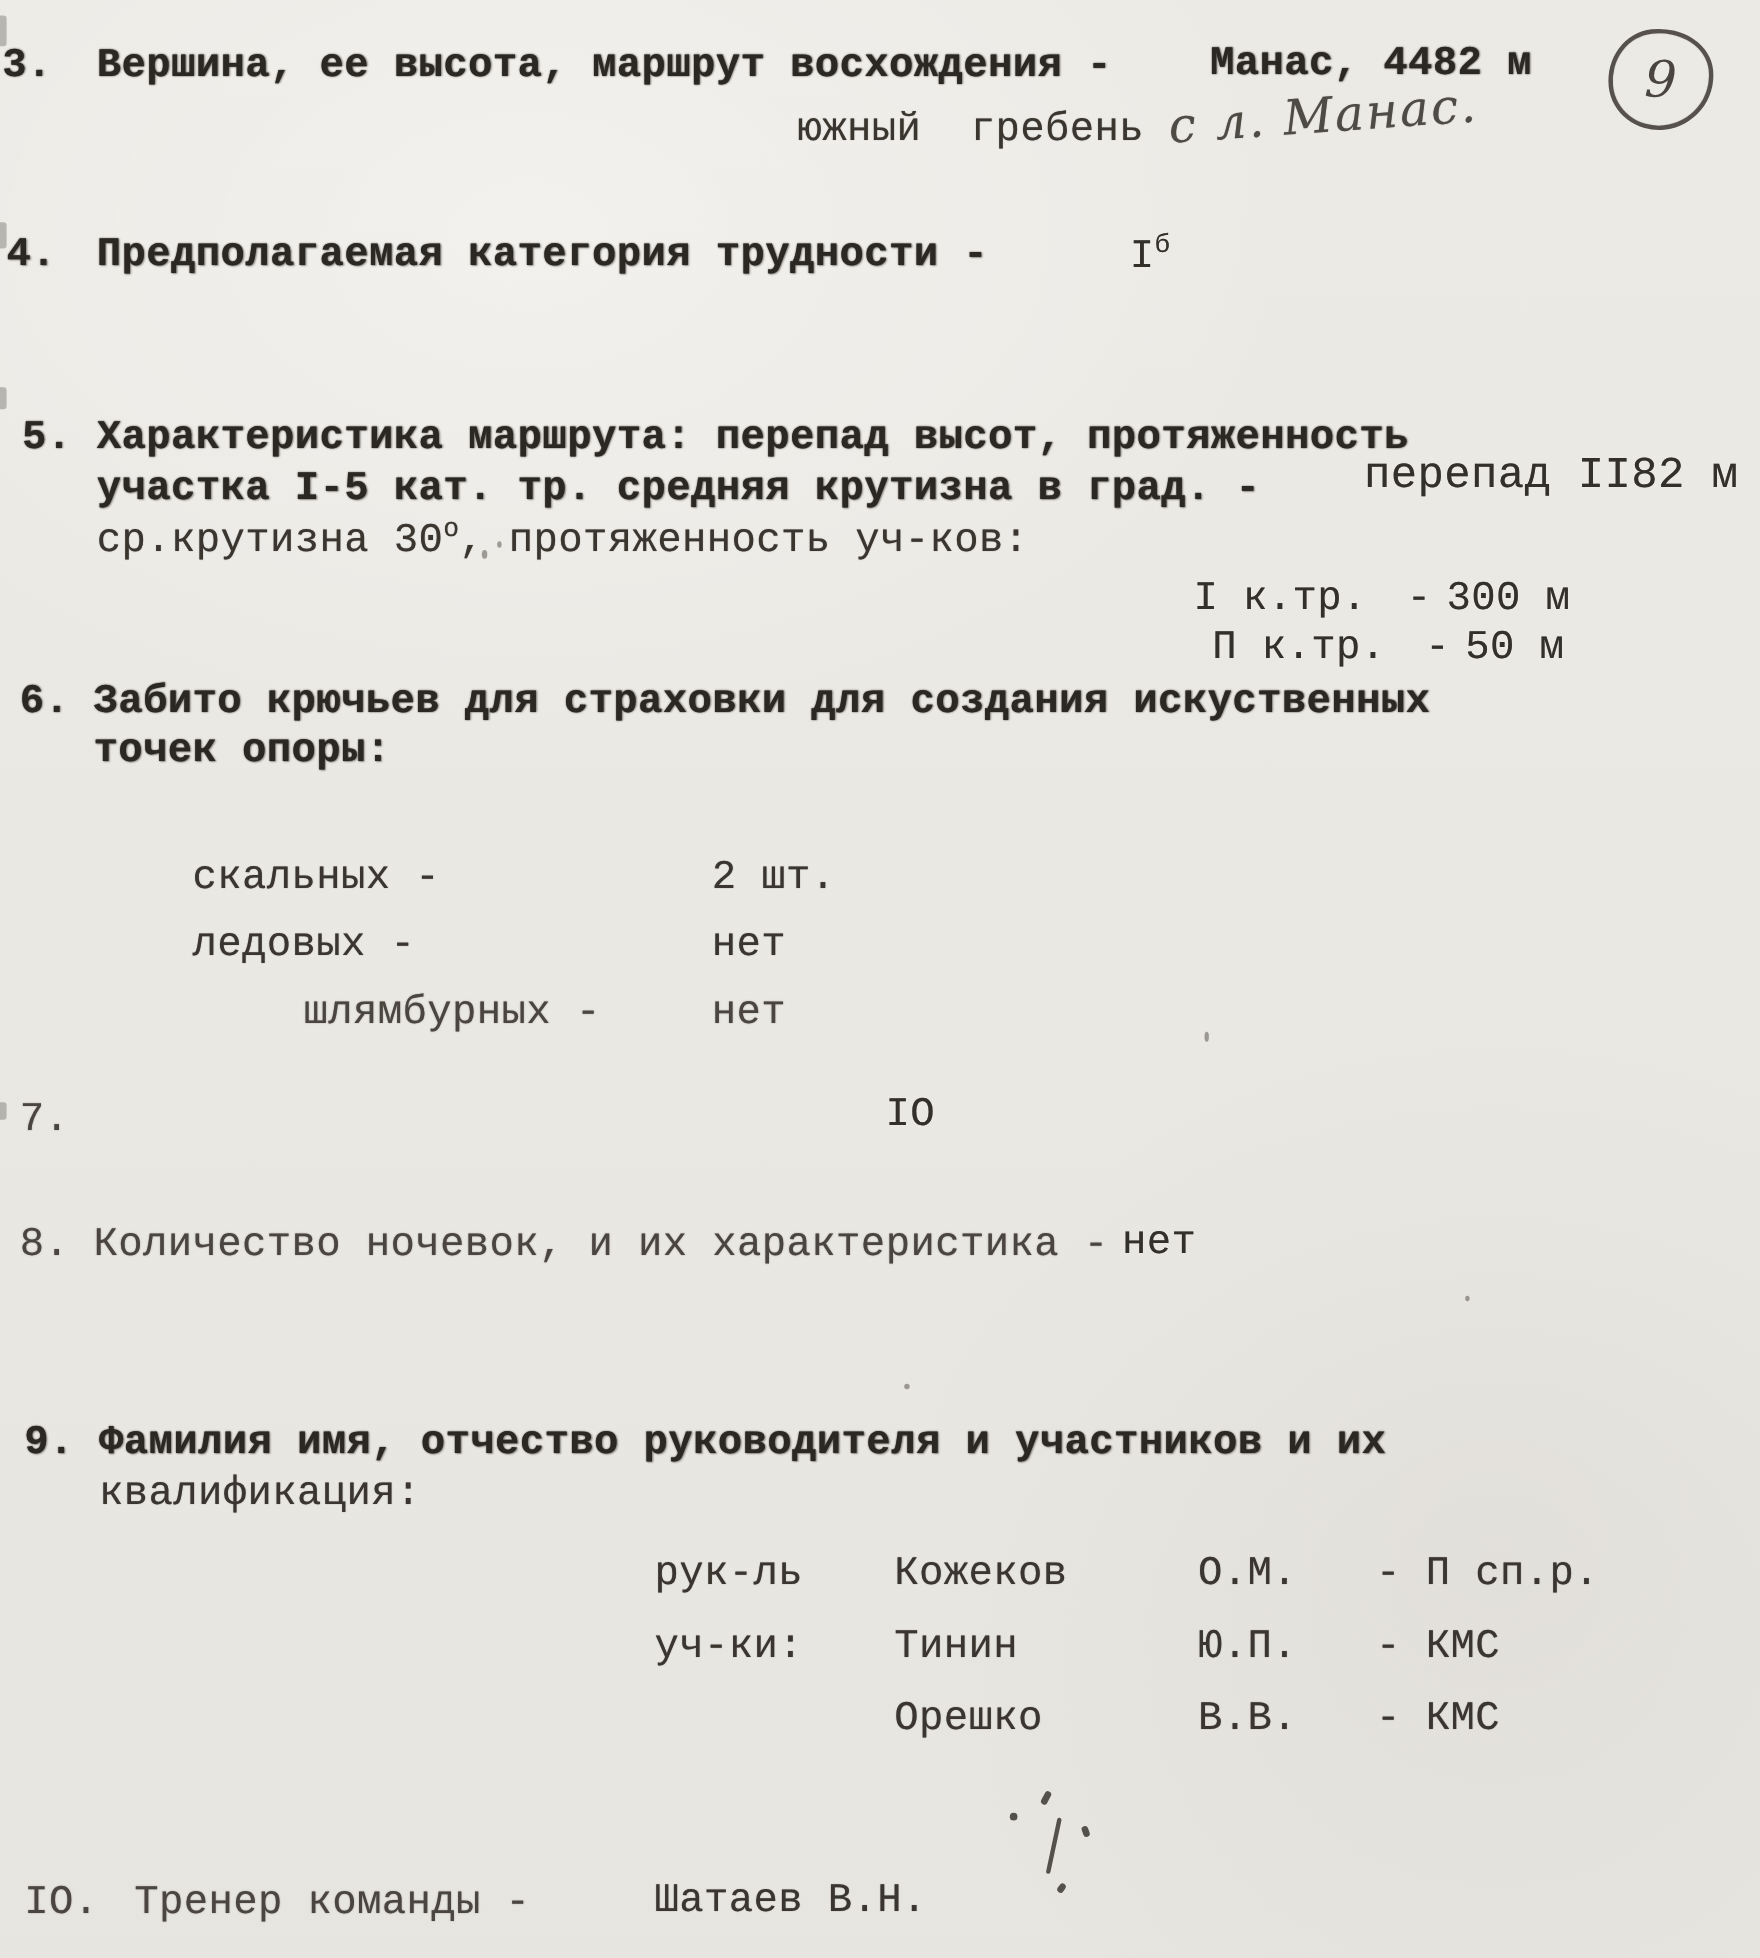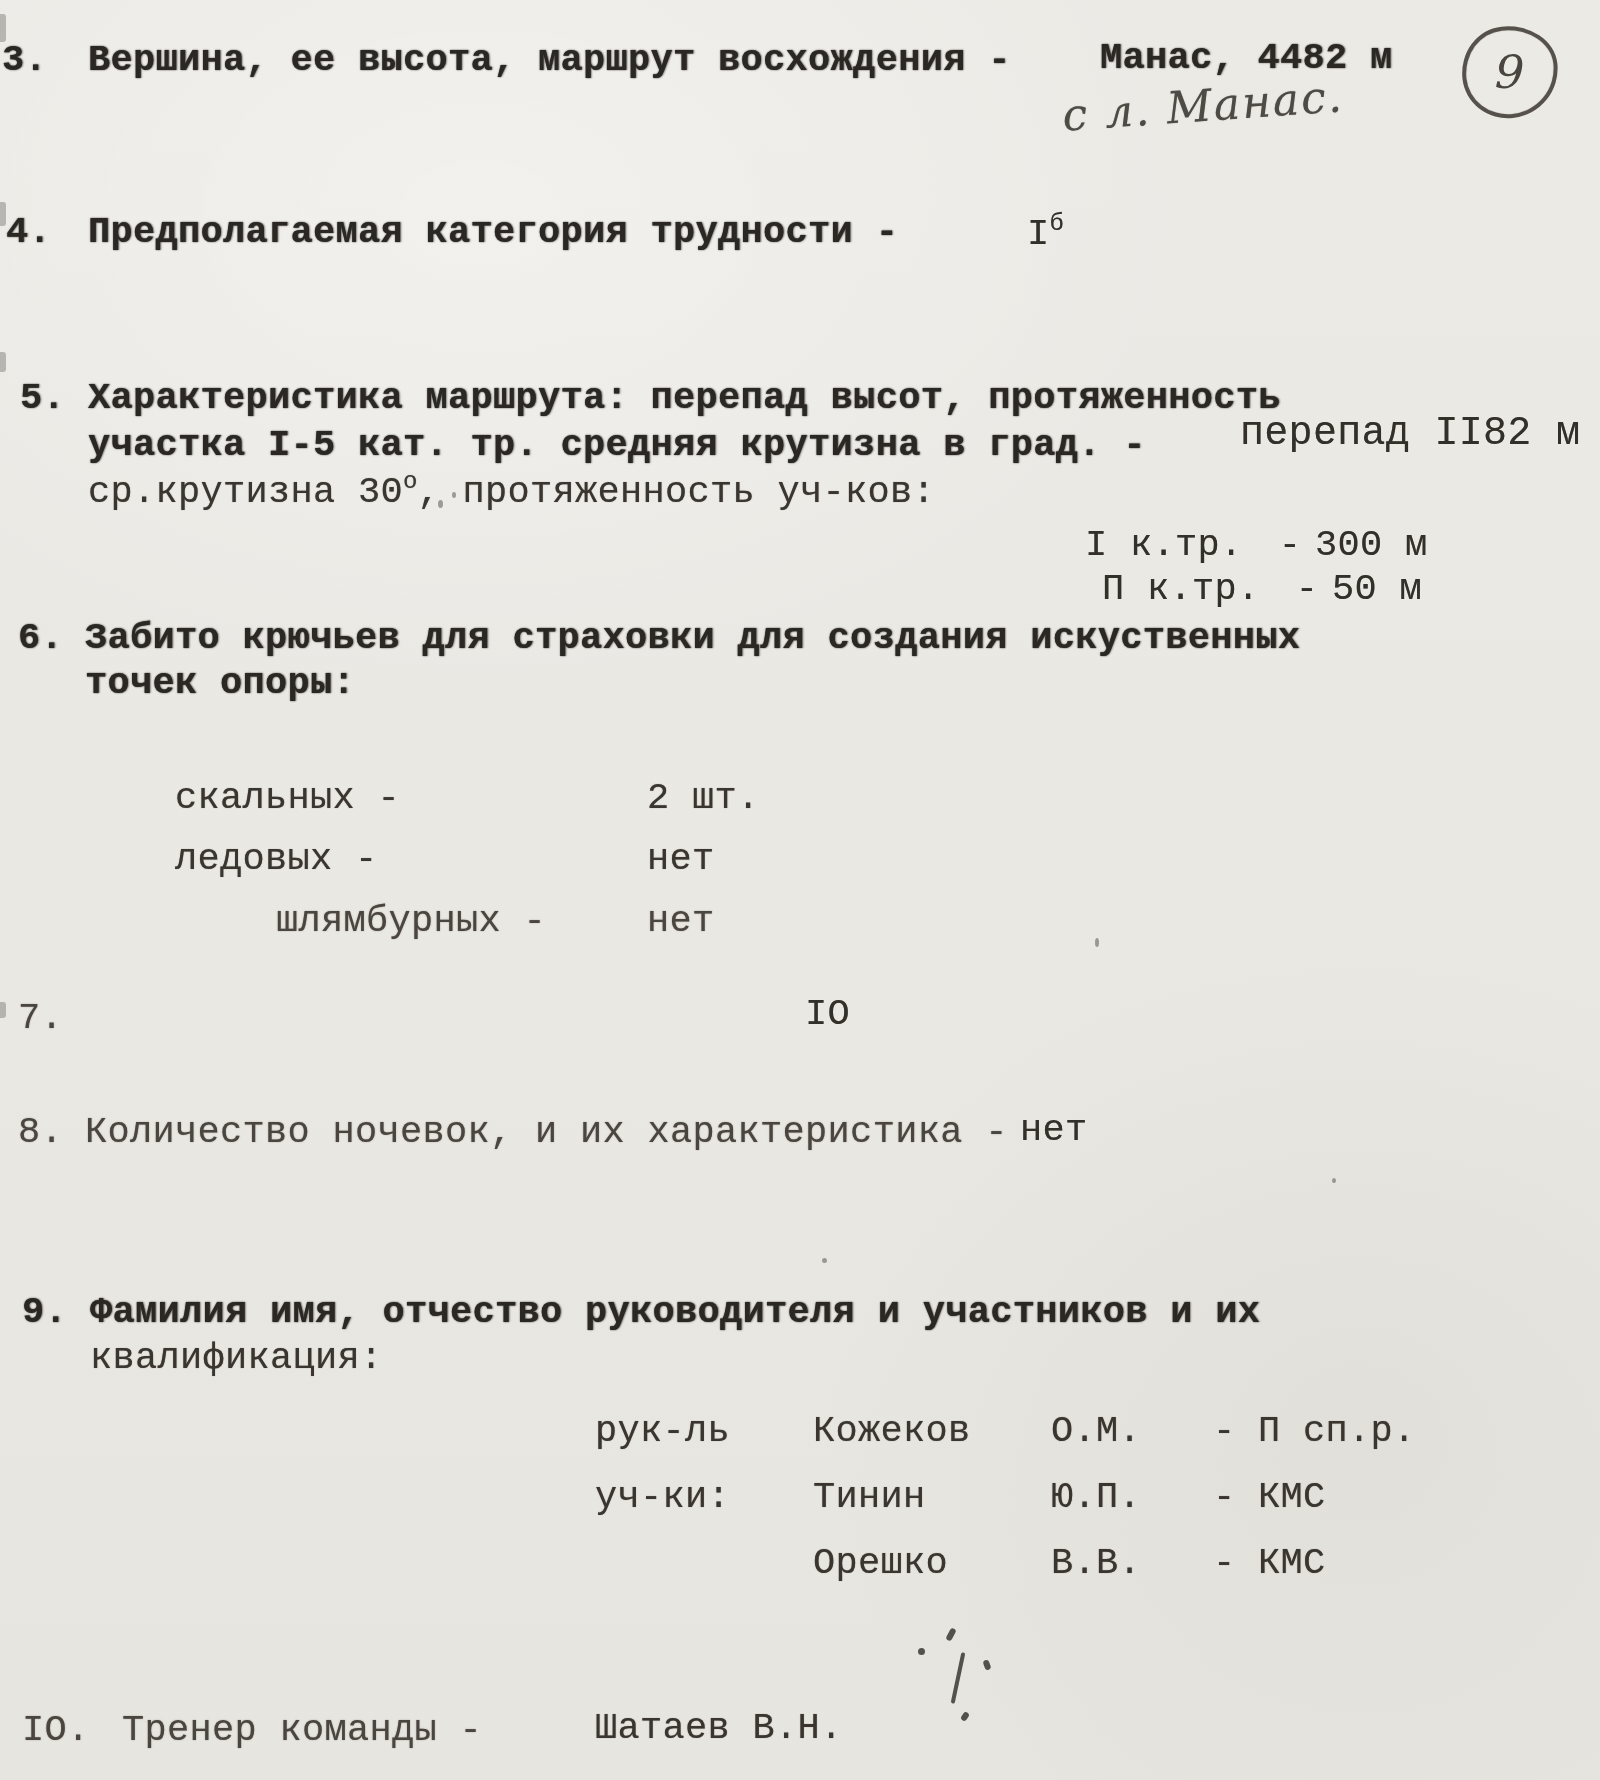--- a/index.html
+++ b/index.html
@@ -28,37 +28,38 @@
     box-shadow:inset 0 0 1px rgba(86,82,75,.6);
   }
   .page-num-circle .pnum{font-size:46px;transform:rotate(8deg);color:#4a463f;}
   .cell{display:inline-block;font-family:Liberation Mono, monospace;}
   .seg-label{width:180px;}
   .seg-dash{width:50px;text-align:center;}
   .seg-val{width:128px;text-align:left;}
   .p6-label{width:472px;}
   .col-role{width:218px;}
   .col-surname{width:238px;}
-  .col-initials{width:162px;}
+  .col-initials{width:162px;margin-left:38px;}
   .smudge{position:absolute;background:#2f2c28;opacity:.8;}
   .speck{position:absolute;background:#3c3832;border-radius:50%;opacity:.45;}
   .edge-mark{position:absolute;left:0;width:6px;background:#3c3832;opacity:.3;border-radius:0 3px 3px 0;}
 </style>
 </head>
 <body>
 
 <div class="page">
 
   <div class="page-num-circle">
     <span class="hand pnum">9</span>
   </div>
 
   <span class="t heavy" style="left:2px;top:40px">3.</span>
   <span class="t heavy" style="left:88px;top:40px">Вершина, ее высота, маршрут восхождения -</span>
   <span class="t heavy" style="left:1100px;top:38px">Манас, 4482 м</span>
+  <span class="t med" style="left:725px;top:98px">южный  гребень</span>
   <span class="hand hw-note" style="left:1062px;top:80px">с л. Манас.</span>
 
   <span class="t heavy" style="left:6px;top:212px">4.</span>
   <span class="t heavy" style="left:88px;top:212px">Предполагаемая категория трудности -</span>
   <span class="t clean" style="left:1027px;top:214px"><span>I</span><span class="sup">б</span></span>
 
   <span class="t heavy" style="left:20px;top:378px">5.</span>
   <span class="t heavy" style="left:88px;top:378px">Характеристика маршрута: перепад высот, протяженность</span>
   <span class="t heavy" style="left:88px;top:425px">участка I-5 кат. тр. средняя крутизна в град. -</span>
   <span class="t clean big" style="left:1240px;top:412px">перепад II82 м</span>

